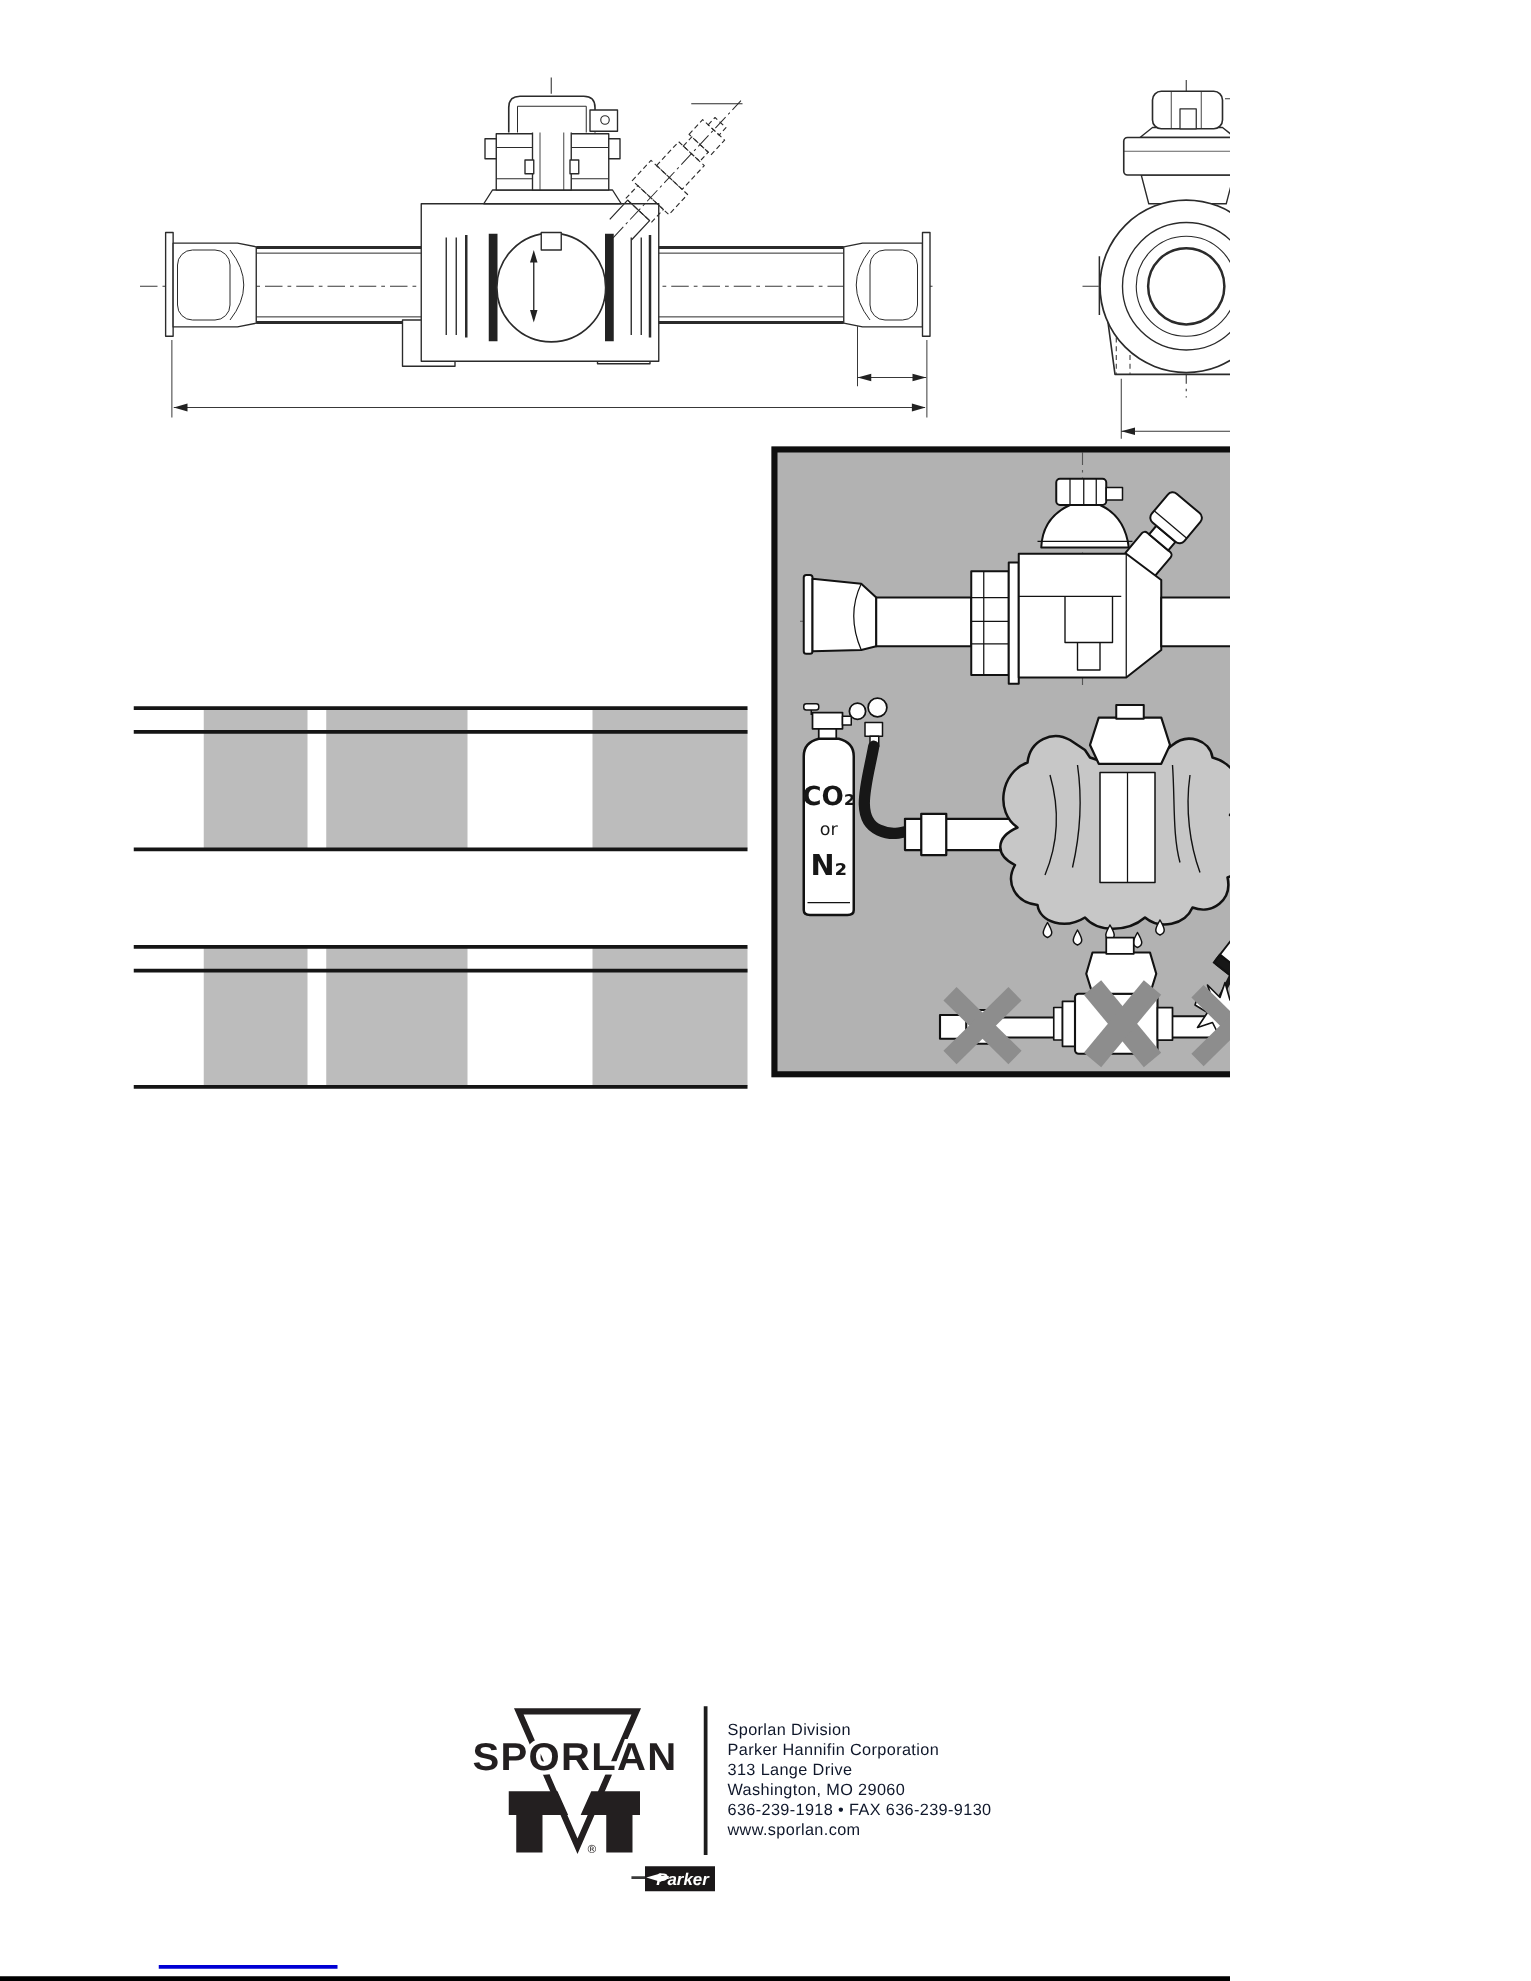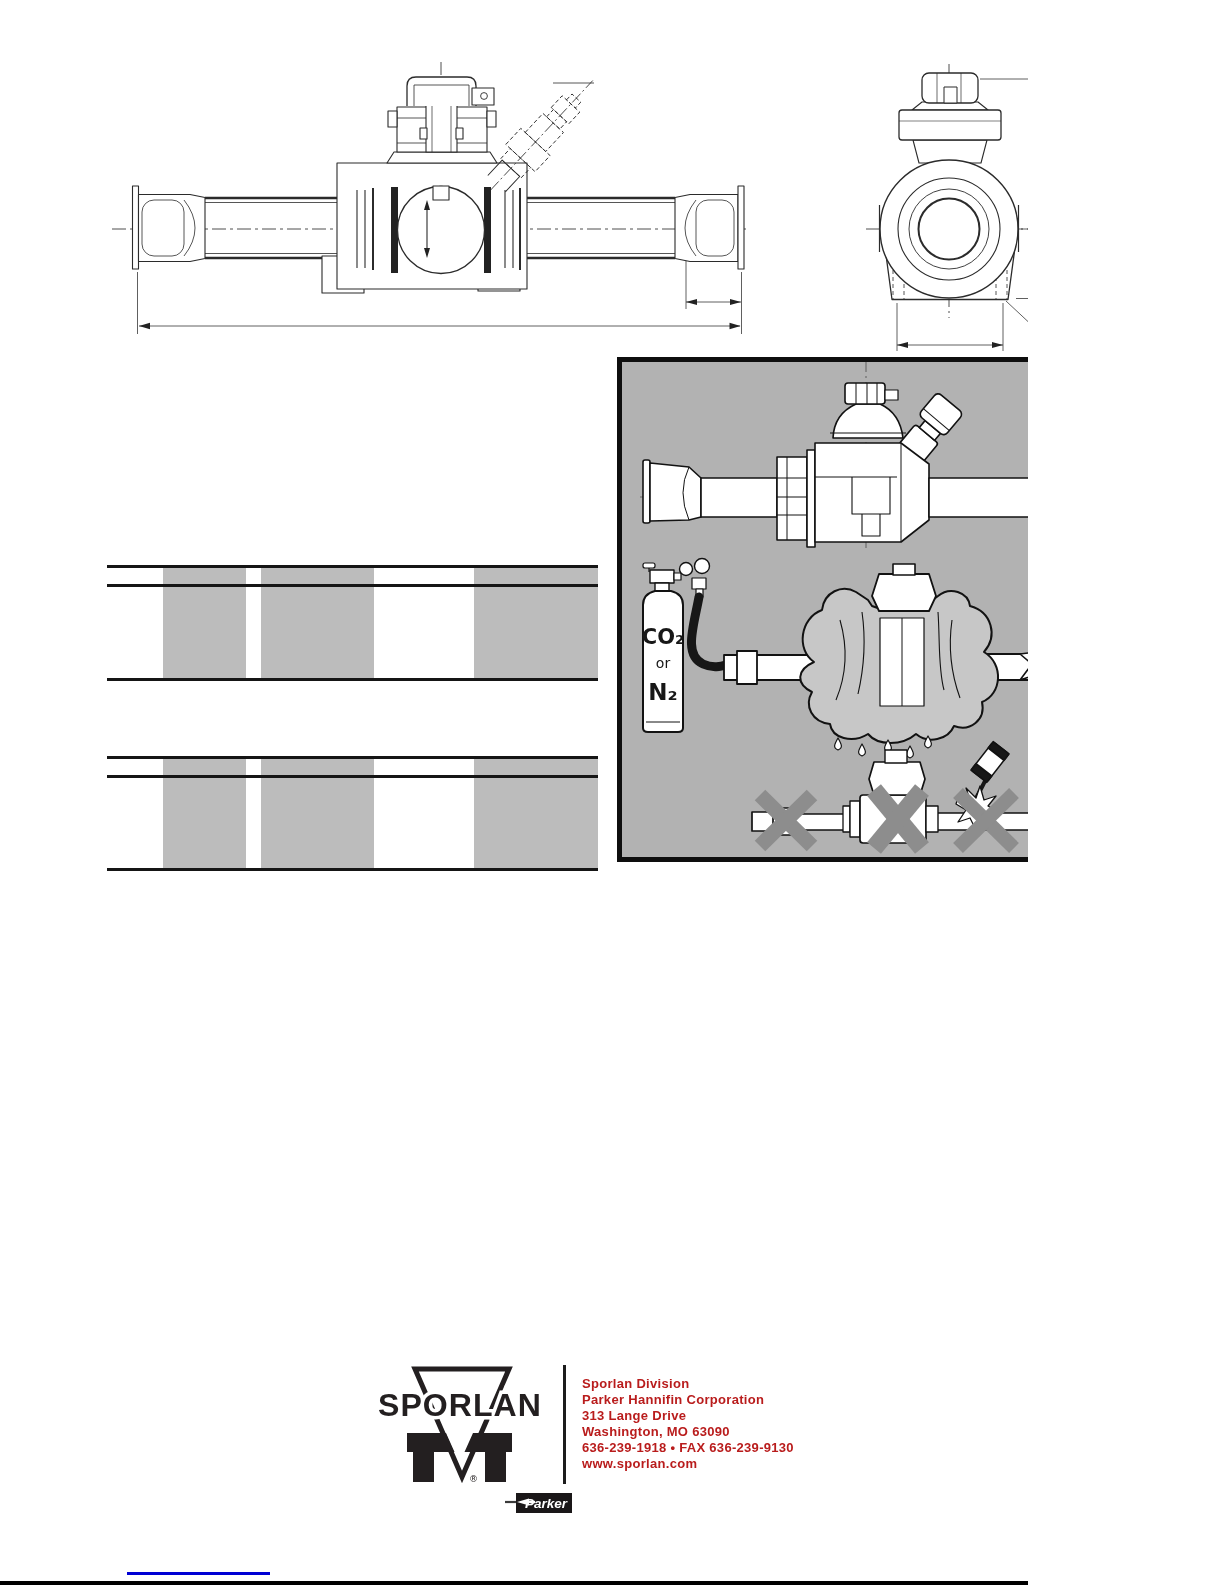--- a/index.html
+++ b/index.html
@@ -1,28 +1,28 @@
 <!DOCTYPE html>
 <html><head>
 <meta charset="utf-8">
 <style>
   html,body{margin:0;padding:0;background:#fff;}
   .page{position:relative;width:984px;height:1585px;background:#fff;overflow:hidden;
-        font-family:"Liberation Sans",sans-serif;padding-left:44px;}
+        font-family:"Liberation Sans",sans-serif;}
   .abs{position:absolute;}
   
   .spec-table{position:absolute;left:107px;width:491px;}
   .spec-table .band{position:absolute;top:2px;bottom:2px;background:#bcbcbc;}
   .spec-table .rule{position:absolute;left:0;right:0;background:#151515;}
   .rule-top{top:0;height:3px;}
   .rule-head{top:19px;height:2.6px;}
   .rule-bottom{bottom:0;height:3px;}
   
-  .address{position:absolute;left:582px;top:1376px;color:#b91c1c;
-           font-weight:bold;font-size:13px;line-height:15.9px;letter-spacing:.3px;}
+  .address{position:absolute;left:582px;top:1376px;color:#0f172a;
+           font-weight:normal;font-size:13px;line-height:15.9px;letter-spacing:.3px;}
   .divider{position:absolute;left:563px;top:1365px;width:2.6px;height:119px;background:#1c1c1c;}
   .blue-line{position:absolute;left:127px;top:1572px;width:143px;height:2.6px;background:#0000d4;}
   .bottom-bar{position:absolute;left:0;top:1581px;width:1225px;height:4px;background:#000;}
   svg{display:block;}
   text{font-family:"DejaVu Sans","Liberation Sans",sans-serif;}
 </style>
 </head>
 <body>
 
 <div class="page">
@@ -323,21 +323,21 @@
       <text x="106" y="134" font-size="9" fill="#231f20">®</text>
     </g>
   </svg>
 
   <div class="divider"></div>
 
   <div class="address">
     <div>Sporlan Division</div>
     <div>Parker Hannifin Corporation</div>
     <div>313 Lange Drive</div>
-    <div>Washington, MO 63090</div>
+    <div>Washington, MO 29060</div>
     <div>636-239-1918  •  FAX 636-239-9130</div>
     <div>www.sporlan.com</div>
   </div>
 
   <svg class="abs" style="left:505px;top:1491px" width="75" height="24" viewBox="0 0 75 24">
     <line x1="0" y1="11" x2="13" y2="11" stroke="#3a3a3a" stroke-width="2.2"></line>
     <rect x="11" y="2" width="56" height="20" fill="#1a1718"></rect>
     <path d="M12,11 L24,7.5 L24,14.5 Z" fill="#ffffff"></path>
     <line x1="20" y1="11" x2="30" y2="11" stroke="#ffffff" stroke-width="2.4"></line>
     <text x="41" y="17" text-anchor="middle" font-size="13.5" font-weight="bold" font-style="italic" fill="#ffffff" style="font-family:'Liberation Sans',sans-serif">Parker</text>

